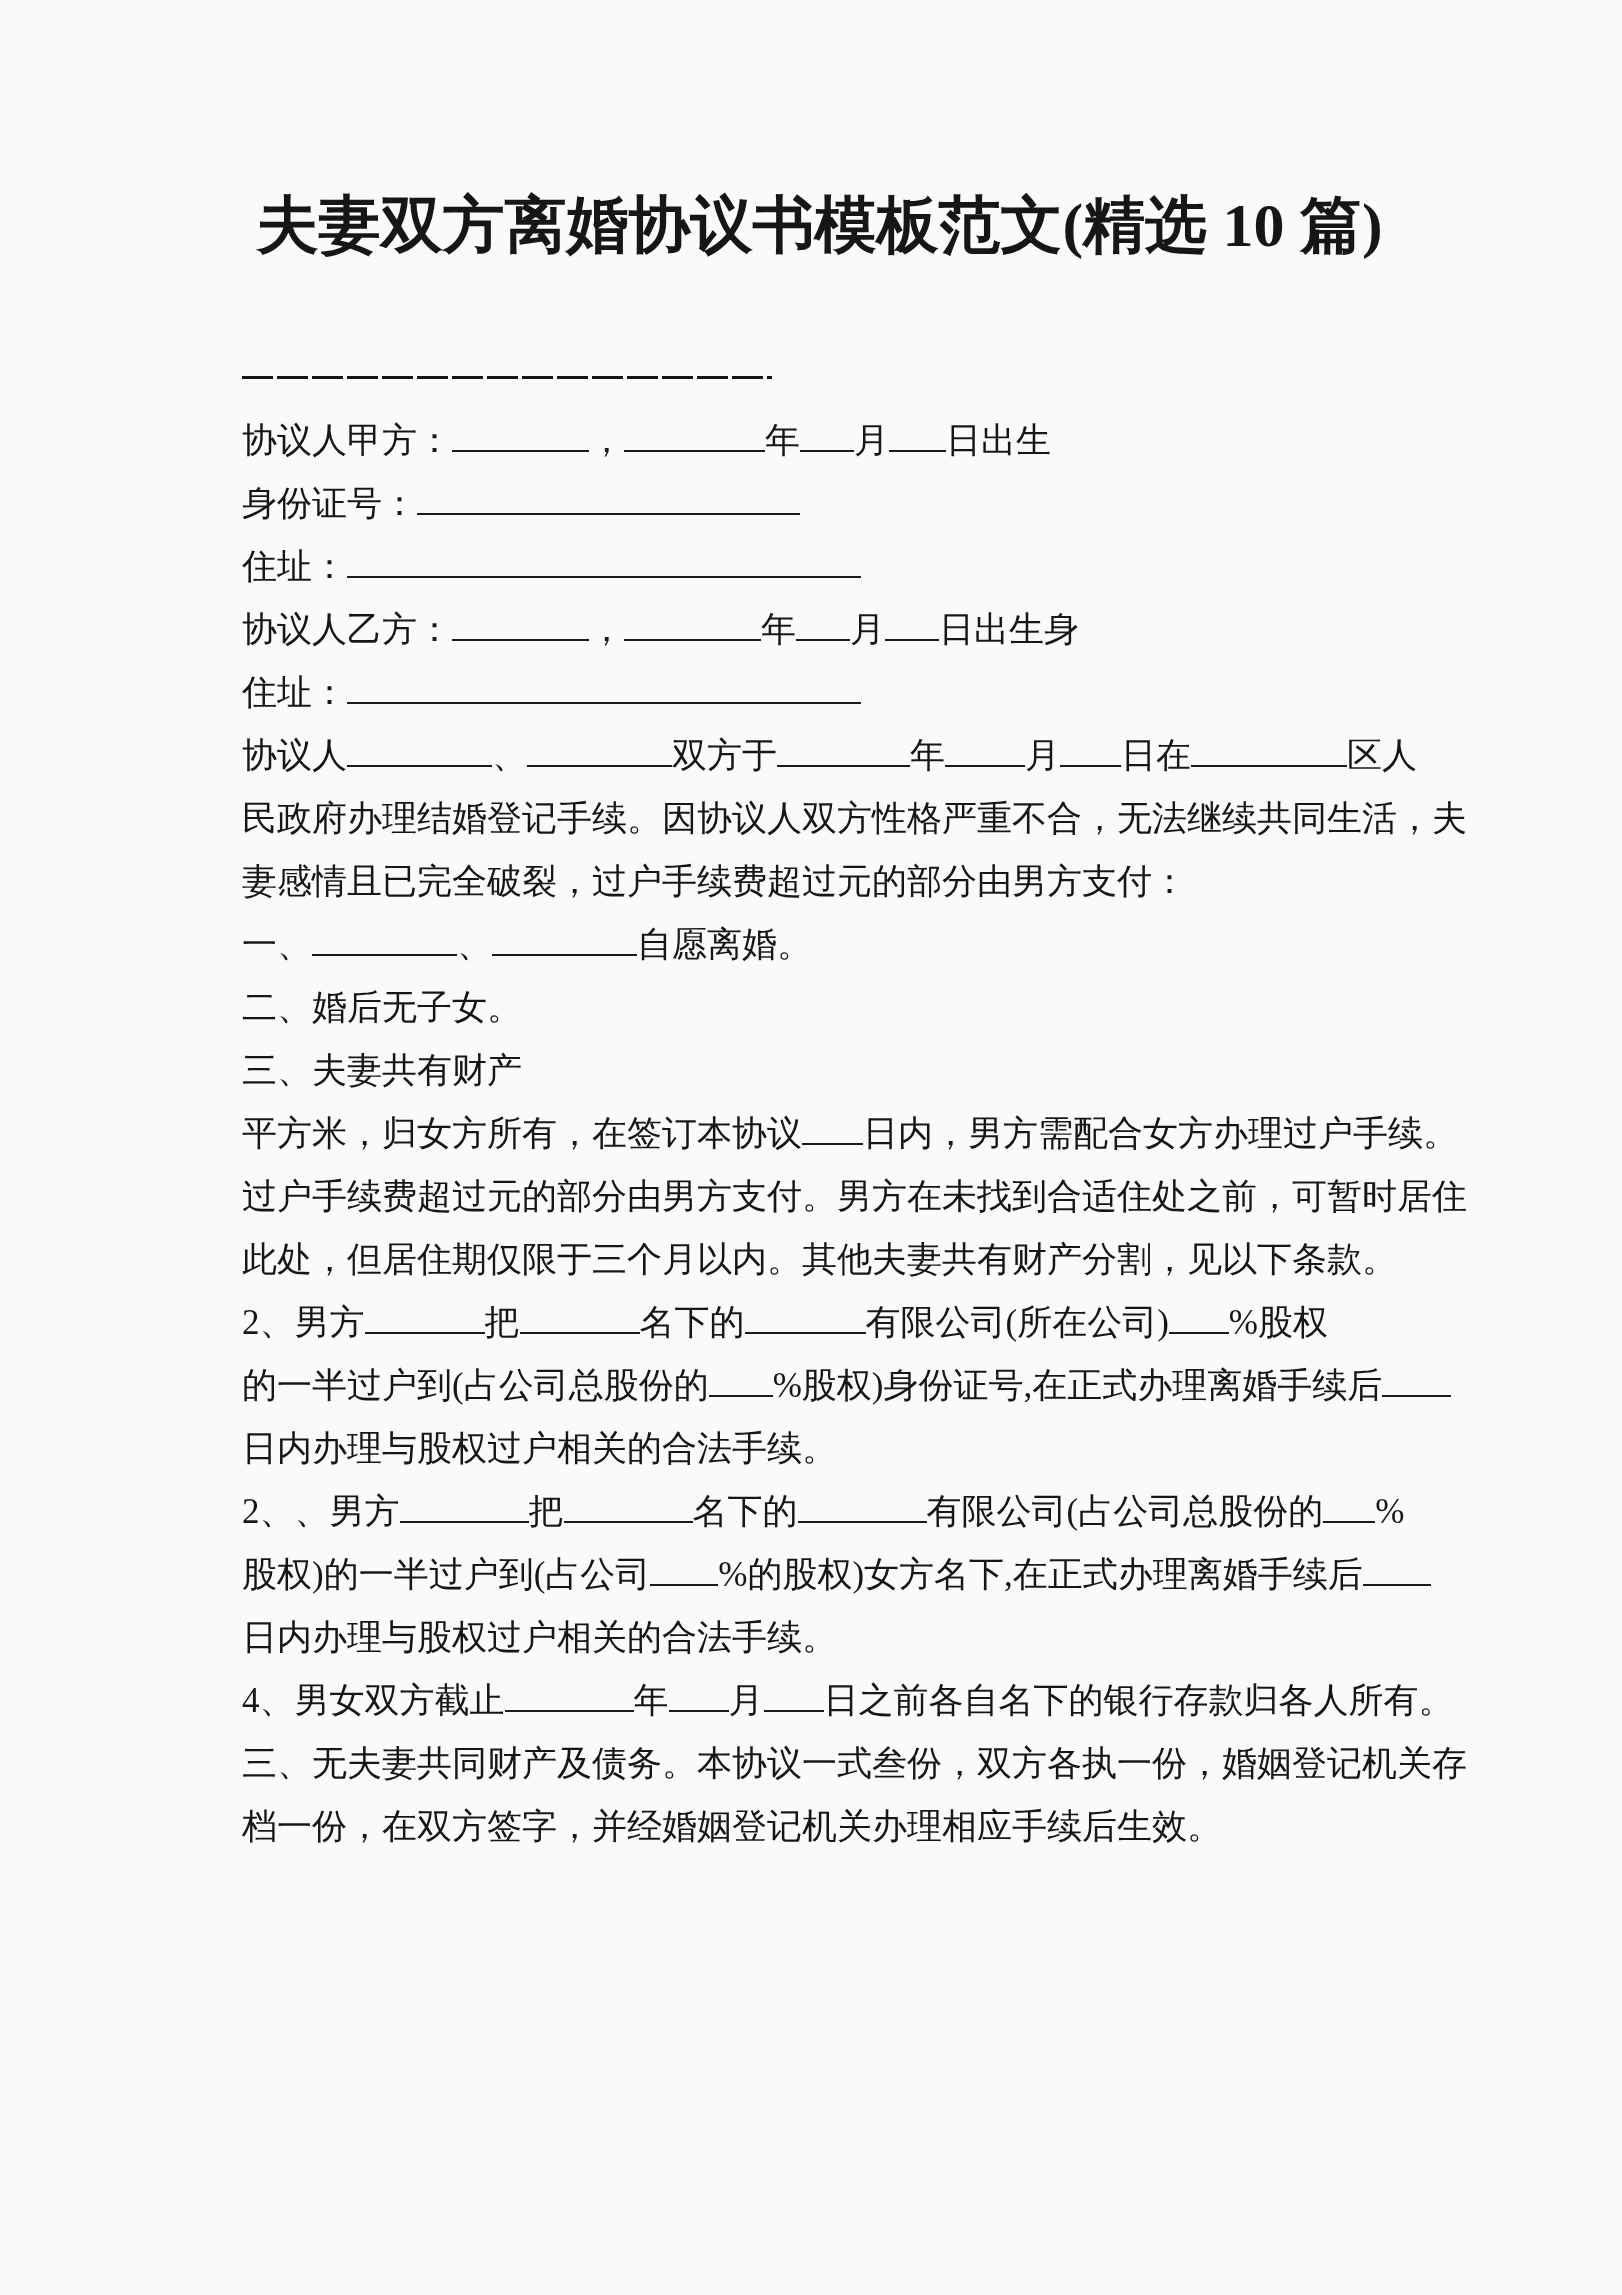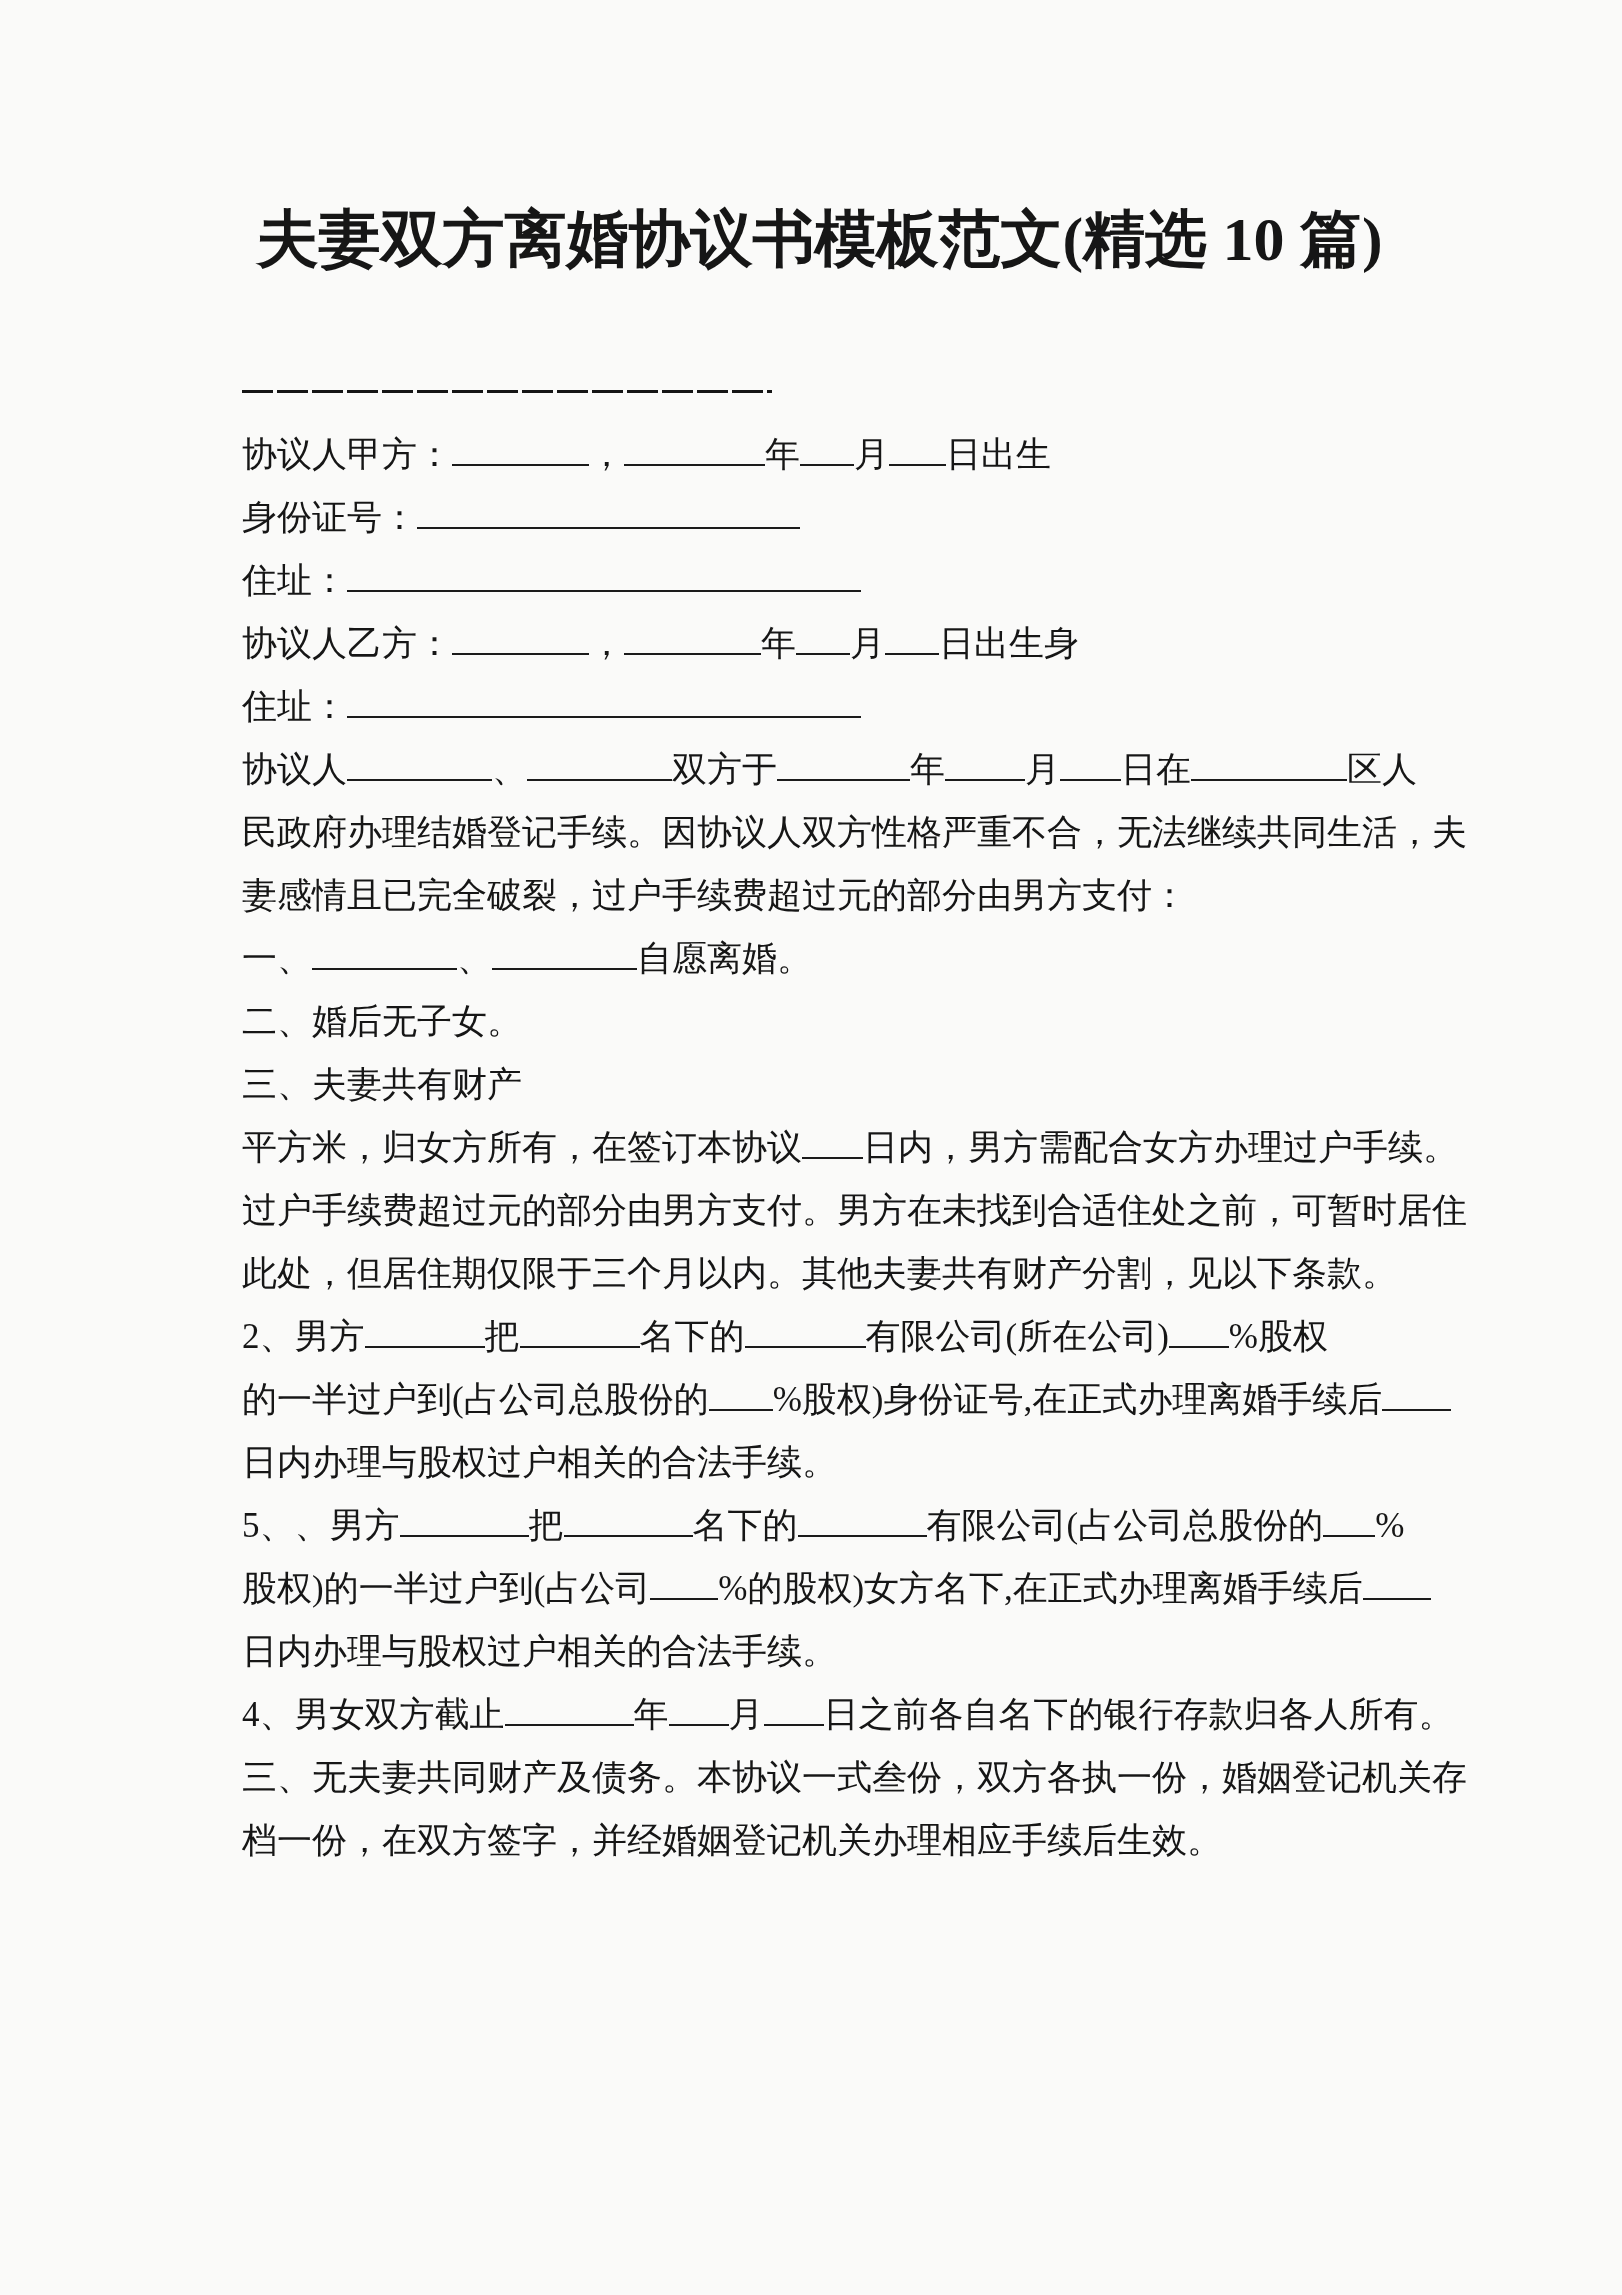--- a/index.html
+++ b/index.html
@@ -11,21 +11,20 @@
     background: #fafaf9;
     color: #161616;
     font-family: "Liberation Serif", "DejaVu Serif", serif;
     overflow: hidden;
   }
   .content {
     position: absolute;
     left: 242px;
     top: 0;
     width: 1178px;
-    margin-top: 14px;
   }
   .doc-title {
     margin: 187px 0 0 14.4px;
     font-size: 62px;
     font-weight: bold;
     line-height: 77px;
     white-space: nowrap;
   }
   .lines { margin-top: 82px; }
   .line {
@@ -70,21 +69,21 @@
         <div class="line"><span>妻感情且已完全破裂，过户手续费超过元的部分由男方支付：</span></div>
         <div class="line"><span>一、</span><span class="blank" style="width: 145px;"></span><span>、</span><span class="blank" style="width: 145px;"></span><span>自愿离婚。</span></div>
         <div class="line"><span>二、婚后无子女。</span></div>
         <div class="line"><span>三、夫妻共有财产</span></div>
         <div class="line"><span>平方米，归女方所有，在签订本协议</span><span class="blank" style="width: 61px;"></span><span>日内，男方需配合女方办理过户手续。</span></div>
         <div class="line"><span>过户手续费超过元的部分由男方支付。男方在未找到合适住处之前，可暂时居住</span></div>
         <div class="line"><span>此处，但居住期仅限于三个月以内。其他夫妻共有财产分割，见以下条款。</span></div>
         <div class="line"><span>2、男方</span><span class="blank" style="width: 120px;"></span><span>把</span><span class="blank" style="width: 120px;"></span><span>名下的</span><span class="blank" style="width: 121px;"></span><span>有限公司(所在公司)</span><span class="blank" style="width: 60px;"></span><span>%股权</span></div>
         <div class="line"><span>的一半过户到(占公司总股份的</span><span class="blank" style="width: 64px;"></span><span>%股权)身份证号,在正式办理离婚手续后</span><span class="blank" style="width: 69px;"></span></div>
         <div class="line"><span>日内办理与股权过户相关的合法手续。</span></div>
-        <div class="line"><span>5、、男方</span><span class="blank" style="width: 129px;"></span><span>把</span><span class="blank" style="width: 129px;"></span><span>名下的</span><span class="blank" style="width: 129px;"></span><span>有限公司(占公司总股份的</span><span class="blank" style="width: 52px;"></span><span>%</span></div>
+        <div class="line"><span>2、、男方</span><span class="blank" style="width: 129px;"></span><span>把</span><span class="blank" style="width: 129px;"></span><span>名下的</span><span class="blank" style="width: 129px;"></span><span>有限公司(占公司总股份的</span><span class="blank" style="width: 52px;"></span><span>%</span></div>
         <div class="line"><span>股权)的一半过户到(占公司</span><span class="blank" style="width: 68px;"></span><span>%的股权)女方名下,在正式办理离婚手续后</span><span class="blank" style="width: 68px;"></span></div>
         <div class="line"><span>日内办理与股权过户相关的合法手续。</span></div>
         <div class="line"><span>4、男女双方截止</span><span class="blank" style="width: 129px;"></span><span>年</span><span class="blank" style="width: 60px;"></span><span>月</span><span class="blank" style="width: 60px;"></span><span>日之前各自名下的银行存款归各人所有。</span></div>
         <div class="line"><span>三、无夫妻共同财产及债务。本协议一式叁份，双方各执一份，婚姻登记机关存</span></div>
         <div class="line"><span>档一份，在双方签字，并经婚姻登记机关办理相应手续后生效。</span></div>
       </div>
   </div>
 </div>
 
 

